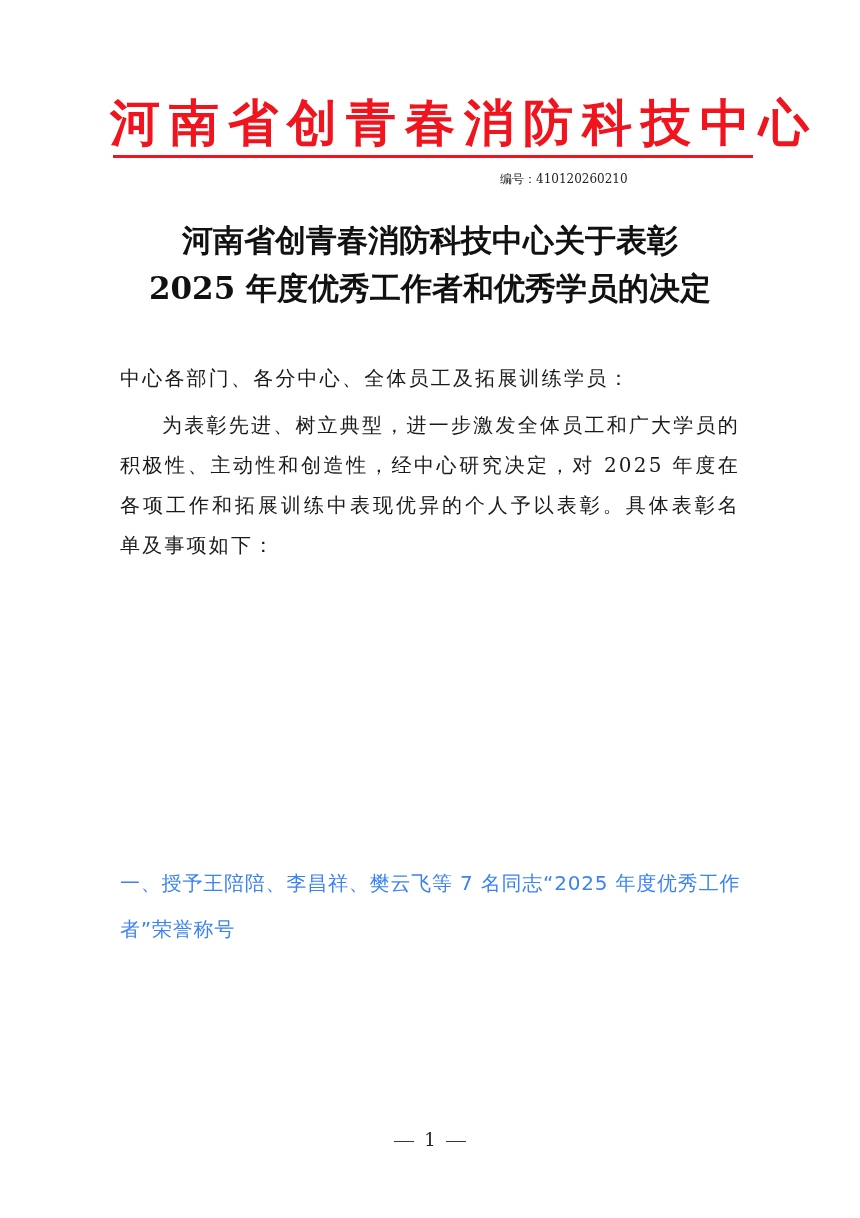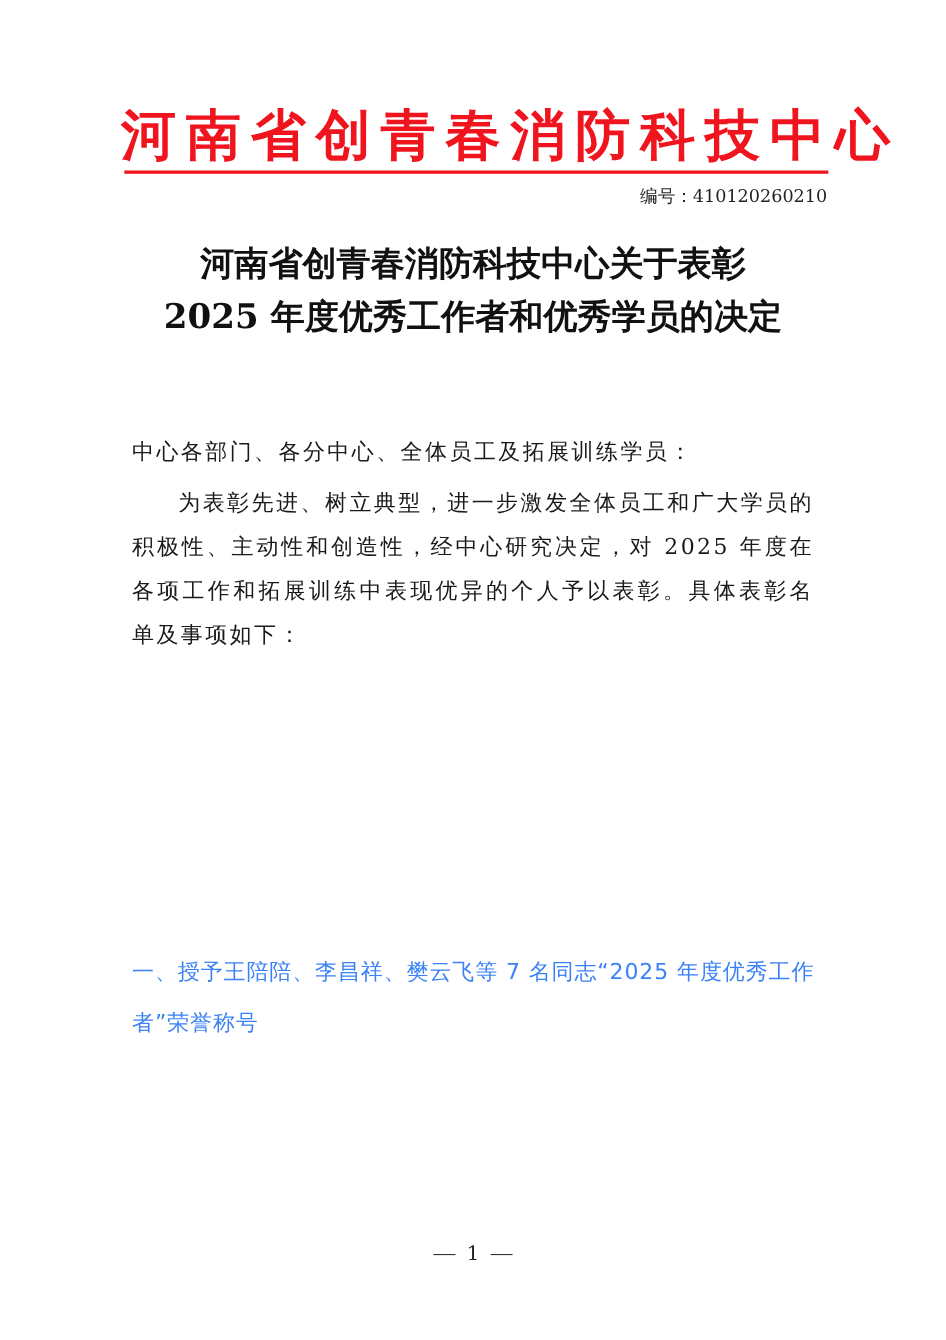--- a/index.html
+++ b/index.html
@@ -42,22 +42,21 @@
       top: 155px;
       width: 640px;
       height: 3px;
       background: #f0141e;
     }
     .doc-number {
       position: absolute;
       left: 500px;
       top: 170px;
       width: 252px;
-      text-align: right;
-      font-size: 16px;
+      font-size: 12px;
       line-height: 18px;
       color: #222222;
       font-family: "DejaVu Serif", "Liberation Serif", serif;
       white-space: nowrap;
     }
     .title {
       position: absolute;
       left: 100px;
       top: 216px;
       width: 660px;
@@ -122,21 +121,21 @@
 
   <div class="doc-number">
     <span>编号：</span><span>410120260210</span>
   </div>
 
   <div class="title">
     <span class="line">河南省创青春消防科技中心关于表彰</span>
     <span class="line">2025 年度优秀工作者和优秀学员的决定</span>
   </div>
 
-  <div class="body-text" style="top:358px;margin-top:32px;">
+  <div class="body-text" style="top:358px;">
     <p class="para">中心各部门、各分中心、全体员工及拓展训练学员：</p>
     <p class="para indent" style="margin-top:7px;">为表彰先进、树立典型，进一步激发全体员工和广大学员的积极性、主动性和创造性，经中心研究决定，对 2025 年度在各项工作和拓展训练中表现优异的个人予以表彰。具体表彰名单及事项如下：</p>
   </div>
 
   <div class="heading-1">一、授予王陪陪、李昌祥、樊云飞等 7 名同志“2025 年度优秀工作者”荣誉称号</div>
 
 
   <div class="page-number">
     <span class="dash"></span><span>1</span><span class="dash"></span>
   </div>

